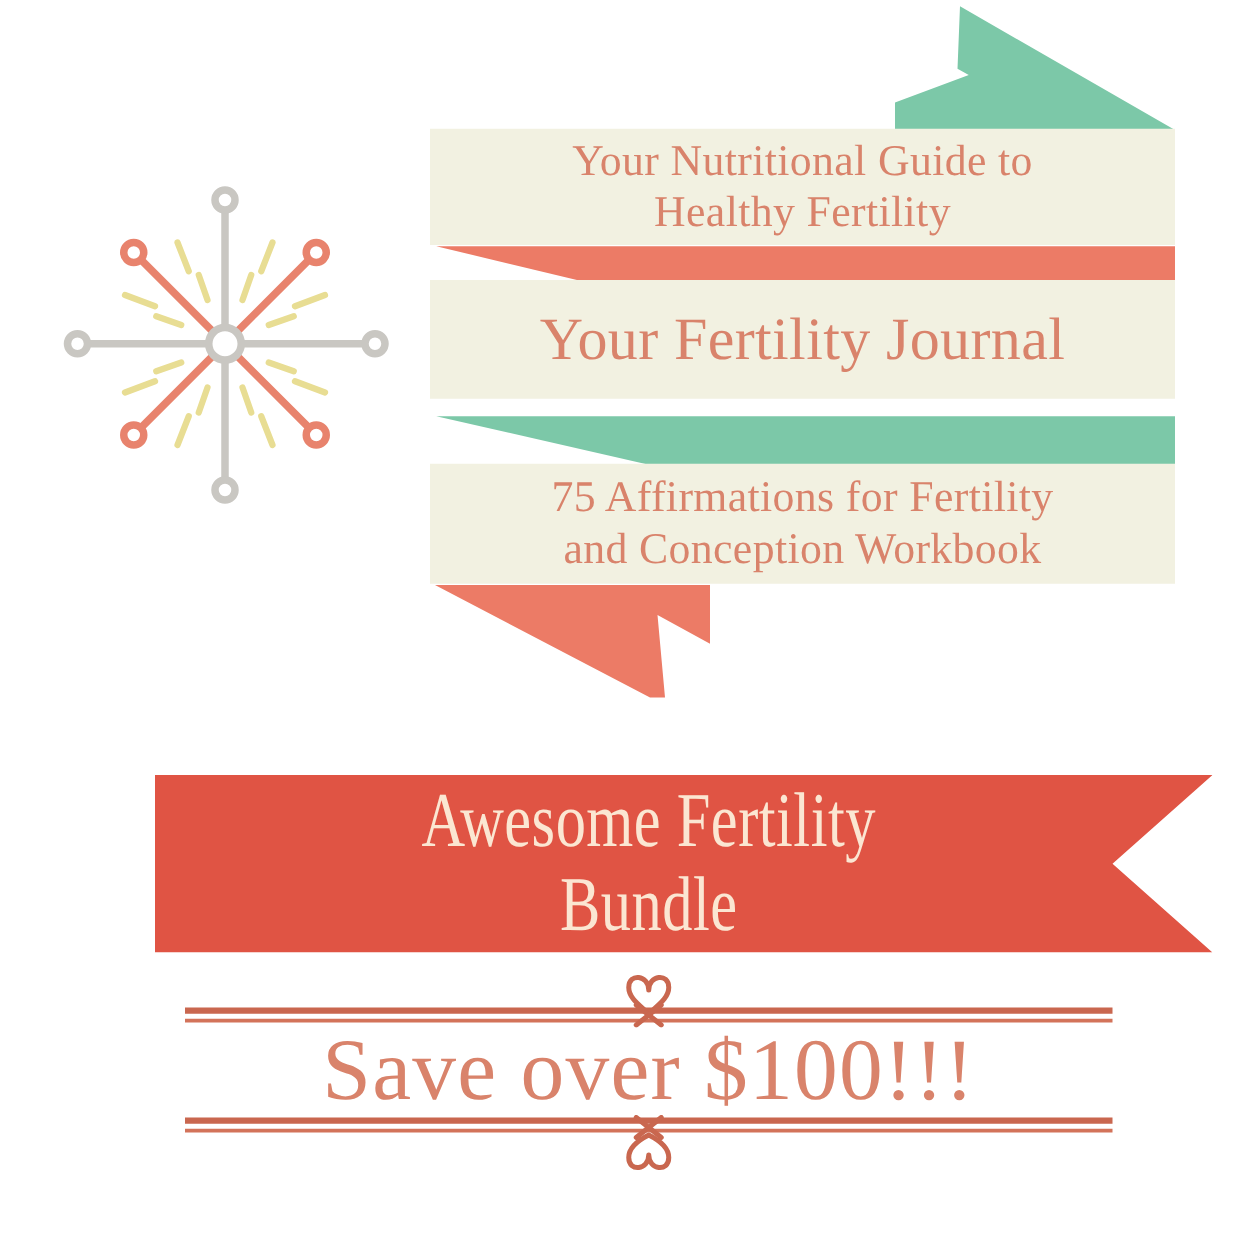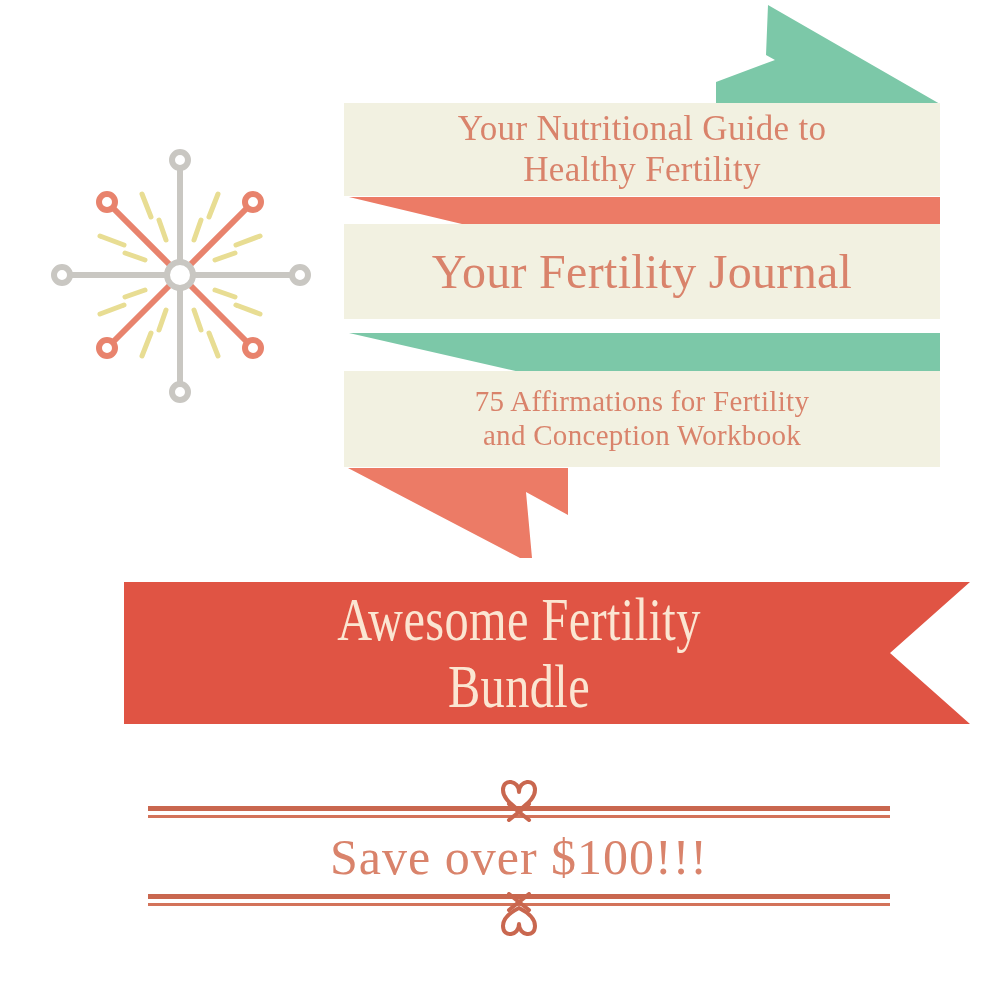--- a/index.html
+++ b/index.html
@@ -41,27 +41,27 @@
     font-family: "Liberation Serif", serif;
     line-height: 1.16;
     letter-spacing: 0.3px;
     white-space: pre-line;
   }
   #banner-1 { left: 344px; top: 103px; width: 596px; height: 93px; }
   #banner-1 .banner-text { font-size: 35px; }
   #banner-2 { left: 344px; top: 224px; width: 596px; height: 95px; }
   #banner-2 .banner-text { font-size: 48px; }
   #banner-3 { left: 344px; top: 371px; width: 596px; height: 96px; }
-  #banner-3 .banner-text { font-size: 29px; }
+  #banner-3 .banner-text { font-size: 35px; }
 
   
   #main-ribbon {
     position: absolute;
     left: 124px;
-    top: 582px;
+    top: 620px;
     width: 846px;
     height: 142px;
   }
   #main-ribbon-label {
     position: absolute;
     left: 0;
     top: 0;
     width: 790px;
     height: 142px;
     display: flex;
@@ -96,21 +96,21 @@
     position: absolute;
     left: 0;
     top: 38px;
     width: 742px;
     height: 74px;
     display: flex;
     align-items: center;
     justify-content: center;
     color: #d9836b;
     font-family: "Liberation Serif", serif;
-    font-size: 50px;
+    font-size: 70px;
     letter-spacing: 1px;
     white-space: nowrap;
   }
   .heart-orn { position: absolute; }
   #heart-top { left: 333px; top: -8px; }
   #heart-bottom { left: 333px; top: 110px; }
 </style>
 </head>
 <body>
 

